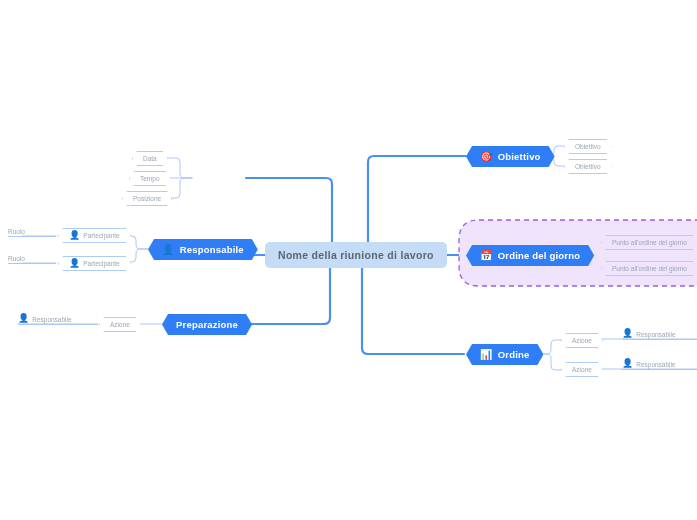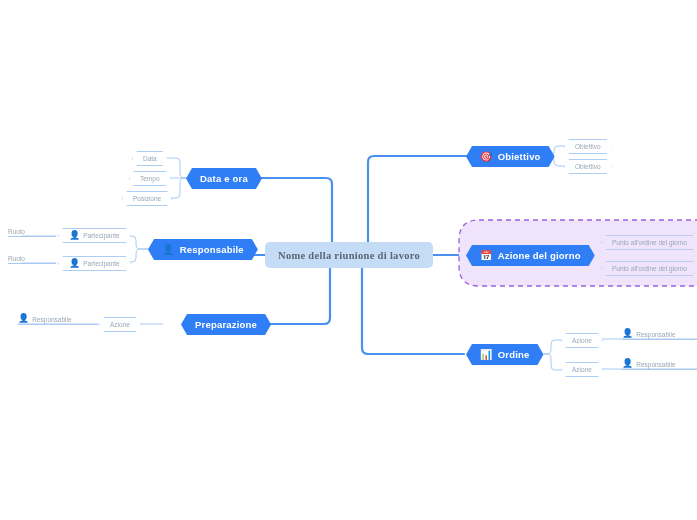--- a/index.html
+++ b/index.html
@@ -20,21 +20,21 @@
     height:21px;padding:0 14px;
     font-size:9.5px;font-weight:bold;letter-spacing:.2px;
     clip-path:polygon(6px 0,calc(100% - 6px) 0,100% 50%,calc(100% - 6px) 100%,6px 100%,0 50%);
     white-space:nowrap;gap:5px;justify-content:center;
   }
   
   .center-node{
     background:#c5dcf7;color:#5d6673;
     height:26px;padding:0 13px;border-radius:5px;
     font-size:10.5px;font-weight:bold;letter-spacing:.3px;
-    white-space:nowrap;justify-content:center;font-family:Liberation Serif, serif;
+    white-space:nowrap;justify-content:center;
   }
   
   .hex2{
     background:#ffffff;border:1px solid #aecdf4;color:#9aa7b5;
     height:15px;padding:0 10px;
     font-size:6.5px;white-space:nowrap;gap:3px;justify-content:center;
     clip-path:polygon(5px 0,calc(100% - 5px) 0,100% 50%,calc(100% - 5px) 100%,5px 100%,0 50%);
   }
   .hex2.on-purple{background:#efe4fb;border-color:#b9cdf0;}
   
@@ -112,23 +112,20 @@
   </svg>
 
   <svg id="purple-region" viewBox="0 0 245 74">
     <path d="M22 4 H245 V70 H22 Q2 70 2 50 V24 Q2 4 22 4 Z" fill="#efe4fb" stroke="#9b5fe0" stroke-width="1.3" stroke-dasharray="5 4"></path>
   </svg>
 
   <div class="node center-node" style="left:265px;top:242px;">
     <span>Nome della riunione di lavoro</span>
   </div>
 
-  <div class="node hex1" style="left:186px;top:168px;">
-    <span>Data e ora</span>
-  </div>
   <div class="node hex2" style="left:132px;top:151px;">
     <span>Data</span>
   </div>
   <div class="node hex2" style="left:129px;top:171px;">
     <span>Tempo</span>
   </div>
   <div class="node hex2" style="left:122px;top:191px;">
     <span>Posizione</span>
   </div>
 
@@ -146,21 +143,21 @@
   </div>
 
   <div class="node hex2" style="left:58px;top:256px;">
     <span class="ico ico-sm">👤</span>
     <span>Partecipante</span>
   </div>
   <div class="leaf" style="left:8px;top:251px;width:48px;height:13px;">
     <span>Ruolo</span>
   </div>
 
-  <div class="node hex1" style="left:181px;top:314px;text-align:right;">
+  <div class="node hex1" style="left:162px;top:314px;text-align:right;">
     <span>Preparazione</span>
   </div>
   <div class="node hex2" style="left:99px;top:317px;">
     <span>Azione</span>
   </div>
   <div class="leaf" style="left:18px;top:310px;width:80px;height:15px;">
     <span class="ico ico-sm">👤</span>
     <span>Responsabile</span>
   </div>
 
@@ -170,21 +167,21 @@
   </div>
   <div class="node hex2" style="left:564px;top:139px;">
     <span>Obiettivo</span>
   </div>
   <div class="node hex2" style="left:564px;top:159px;">
     <span>Obiettivo</span>
   </div>
 
   <div class="node hex1" style="left:466px;top:245px;">
     <span class="ico ico-md">📅</span>
-    <span>Azione del giorno</span>
+    <span>Ordine del giorno</span>
   </div>
   <div class="node hex2 on-purple" style="left:601px;top:235px;">
     <span>Punto all'ordine del giorno</span>
   </div>
   <div class="node hex2 on-purple" style="left:601px;top:261px;">
     <span>Punto all'ordine del giorno</span>
   </div>
 
   <div class="node hex1" style="left:466px;top:344px;">
     <span class="ico ico-md">📊</span>

